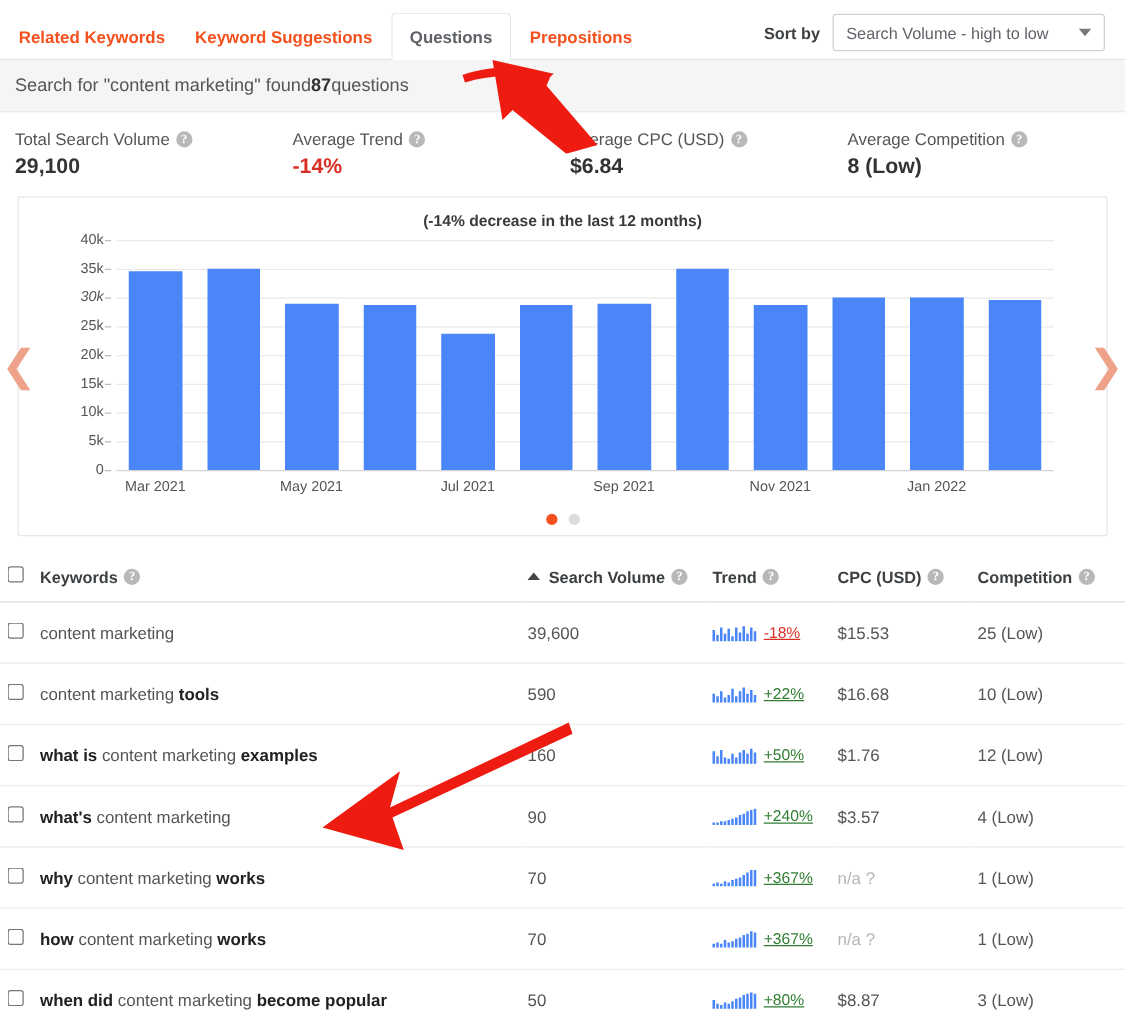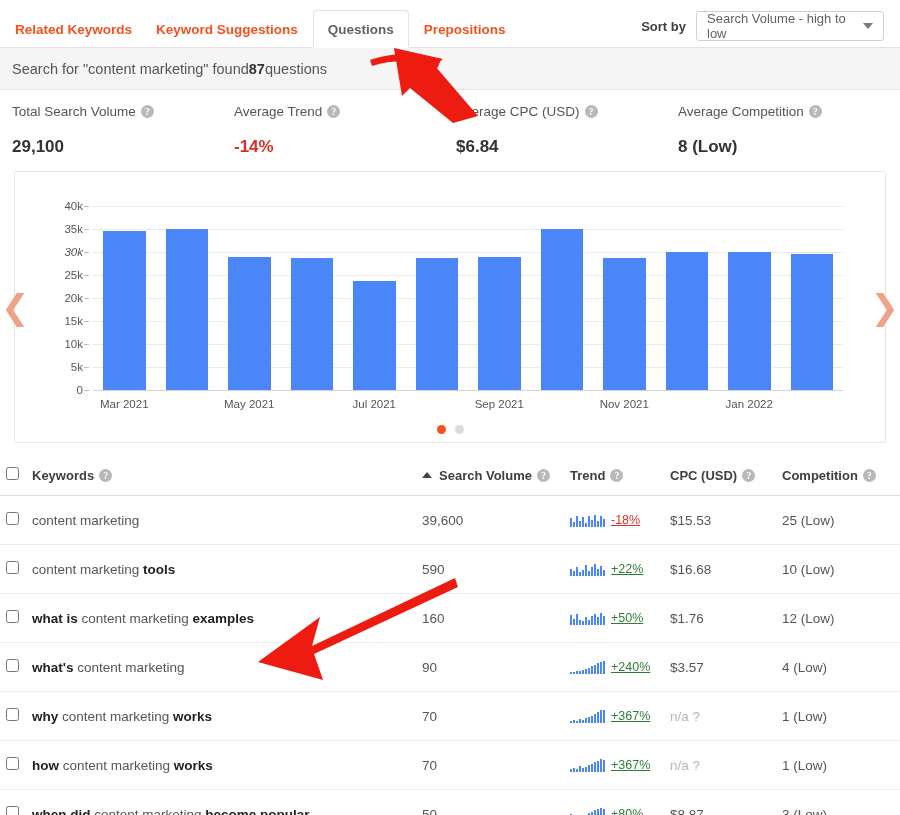--- a/index.html
+++ b/index.html
@@ -48,21 +48,21 @@
   }
   .sortwrap {
     margin-left: auto;
     display: flex;
     align-items: center;
     gap: 10px;
     padding: 0 16px 6px 0;
   }
   .sortlabel { font-size: 13px; font-weight: bold; color: #3c4043; }
   .sortselect {
-    width: 188px; height: 30px;
+    width: 218px; height: 30px;
     border: 1px solid #d0d0d0;
     border-radius: 3px;
     background: #fff;
     display: flex; align-items: center;
     padding: 0 10px;
     font-size: 13px;
     color: #5f6368;
     position: relative;
     cursor: pointer;
   }
@@ -93,21 +93,21 @@
     background: #fff;
   }
   .stat { padding-right: 10px; }
   .stat:nth-child(1) { width: 222px; }
   .stat:nth-child(2) { width: 222px; }
   .stat:nth-child(3) { width: 222px; }
   .stat-label {
     font-size: 13.5px;
     color: #555;
     display: flex; align-items: center; gap: 5px;
-    margin-bottom: 18px;
+    margin-bottom: 4px;
   }
   .stat-value { font-size: 17px; font-weight: bold; color: #333; }
   .stat-value.neg { color: #d93025; }
   .qmark {
     display: inline-block;
     width: 13px; height: 13px;
     border-radius: 50%;
     background: #b8b8b8;
     color: #fff;
     font-size: 10px;
@@ -292,20 +292,21 @@
     <div class="stat">
       <div class="stat-label">
         <span>Average Competition</span>
         <span class="qmark">?</span>
       </div>
       <div class="stat-value">8 (Low)</div>
     </div>
   </div>
 
 <div class="chartcard">
+  <div class="chart-title">(-14% decrease in the last 12 months)</div>
   <div class="navarrow left">❮</div>
   <div class="navarrow right">❯</div>
   <div class="plot">
     <div class="gridlines">
         <div class="gl" style="top: 0%;"></div>
         <div class="gl" style="top: 12.5%;"></div>
         <div class="gl" style="top: 25%;"></div>
         <div class="gl" style="top: 37.5%;"></div>
         <div class="gl" style="top: 50%;"></div>
         <div class="gl" style="top: 62.5%;"></div>

